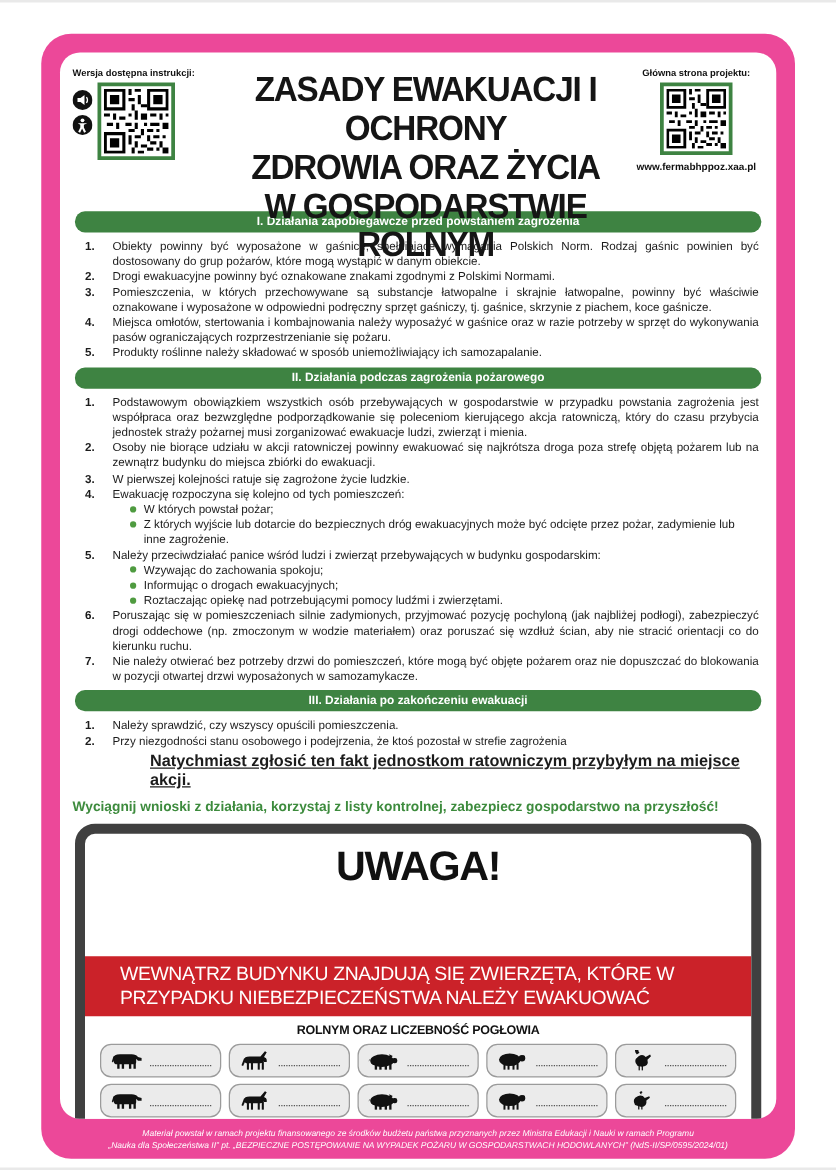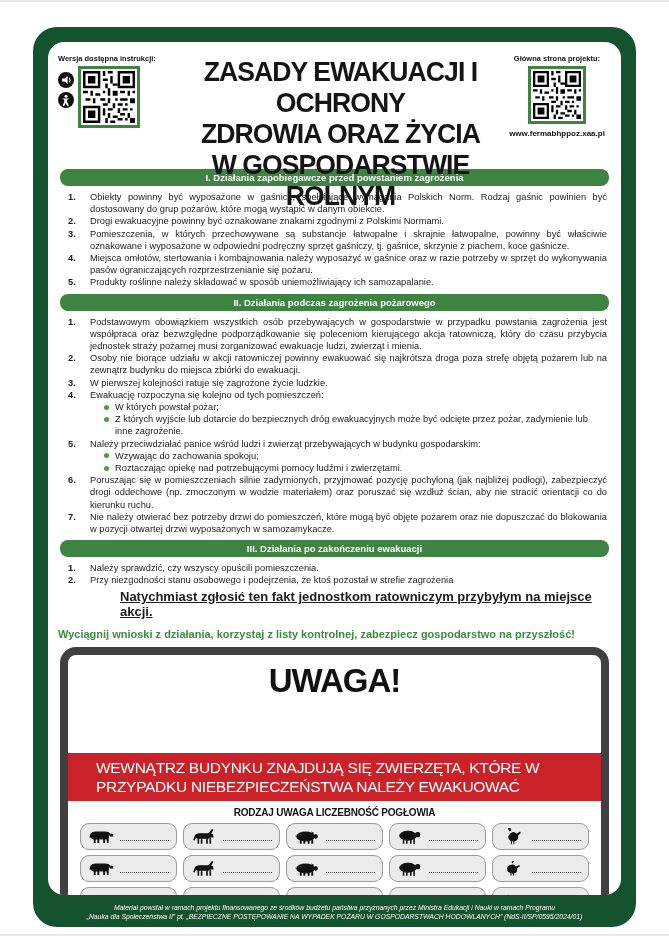--- a/index.html
+++ b/index.html
@@ -2,21 +2,21 @@
 <html><head>
 <meta charset="utf-8">
 <style>
   * { margin:0; padding:0; box-sizing:border-box; }
   html,body { width:669px; }
   body { font-family:"Liberation Sans", sans-serif; background:#fff; }
   .page { position:relative; width:669px; height:936px; background:#fff;
           border-top:2px solid #e9e9e9; border-bottom:2px solid #e9e9e9; overflow:hidden; }
 
   .poster { position:absolute; left:33px; top:25px; width:603px; height:900px;
-            background:#14532d; border-radius:24px; }
+            background:#ec4899; border-radius:24px; }
   .inner  { position:absolute; left:15px; top:15px; width:573px; height:853px;
             background:#fff; border-radius:16px; padding:12px 10px 0; overflow:hidden; }
 
   
   .header-row { display:flex; align-items:flex-start; margin-bottom:4px; height:110px; }
   .qr-block { width:120px; font-size:7.5px; font-weight:bold; color:#111; }
   .qr-block.right { width:108px; text-align:center; }
   .qr-label { margin-bottom:3px; white-space:nowrap; }
   .qr-row { display:flex; align-items:flex-start; }
   .circ-col { display:flex; flex-direction:column; gap:4px; margin:6px 4px 0 0; }
@@ -223,20 +223,24 @@
         <div class="item">
             <span class="num">5.</span>
             <span class="txt">Należy przeciwdziałać panice wśród ludzi i zwierząt przebywających w budynku gospodarskim:</span>
           </div>
         <div class="sub">
             <span class="dot"></span>
             <span class="txt">Wzywając do zachowania spokoju;</span>
           </div>
         <div class="sub">
             <span class="dot"></span>
+            <span class="txt">Informując o drogach ewakuacyjnych;</span>
+          </div>
+        <div class="sub">
+            <span class="dot"></span>
             <span class="txt">Roztaczając opiekę nad potrzebującymi pomocy ludźmi i zwierzętami.</span>
           </div>
         <div class="item">
             <span class="num">6.</span>
             <span class="txt">Poruszając się w pomieszczeniach silnie zadymionych, przyjmować pozycję pochyloną (jak najbliżej podłogi), zabezpieczyć drogi oddechowe (np. zmoczonym w wodzie materiałem) oraz poruszać się wzdłuż ścian, aby nie stracić orientacji co do kierunku ruchu.</span>
           </div>
         <div class="item">
             <span class="num">7.</span>
             <span class="txt">Nie należy otwierać bez potrzeby drzwi do pomieszczeń, które mogą być objęte pożarem oraz nie dopuszczać do blokowania w pozycji otwartej drzwi wyposażonych w samozamykacze.</span>
           </div>
@@ -253,21 +257,21 @@
             <span class="txt">Przy niezgodności stanu osobowego i podejrzenia, że ktoś pozostał w strefie zagrożenia</span>
           </div>
       </div>
       <div class="note">Natychmiast zgłosić ten fakt jednostkom ratowniczym przybyłym na miejsce akcji.</div>
       <div class="motto">Wyciągnij wnioski z działania, korzystaj z listy kontrolnej, zabezpiecz gospodarstwo na przyszłość!</div>
 
       <div class="warn">
         <div class="warn-title">UWAGA!</div>
         <div class="warn-band">WEWNĄTRZ BUDYNKU ZNAJDUJĄ SIĘ ZWIERZĘTA, KTÓRE W PRZYPADKU NIEBEZPIECZEŃSTWA NALEŻY EWAKUOWAĆ</div>
         <div class="warn-grid-area">
-          <div class="grid-title">RODZAJ UWAGA LICZEBNOŚĆ POGŁOWIA</div>
+          <div class="grid-title">ROLNYM ORAZ LICZEBNOŚĆ POGŁOWIA</div>
           <div class="agrid">
             <div class="cell">
                 <svg>
                   <use href="#sym-cattle"></use>
                 </svg>
                 <span class="dots"></span>
               </div>
             <div class="cell">
                 <svg>
                   <use href="#sym-horse"></use>

